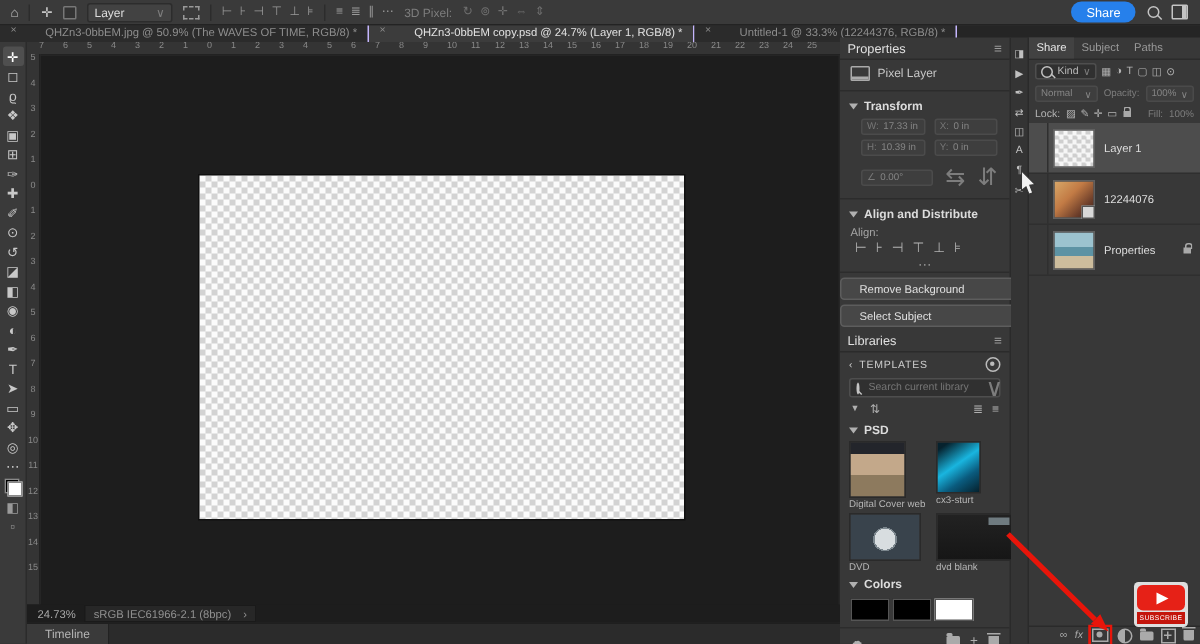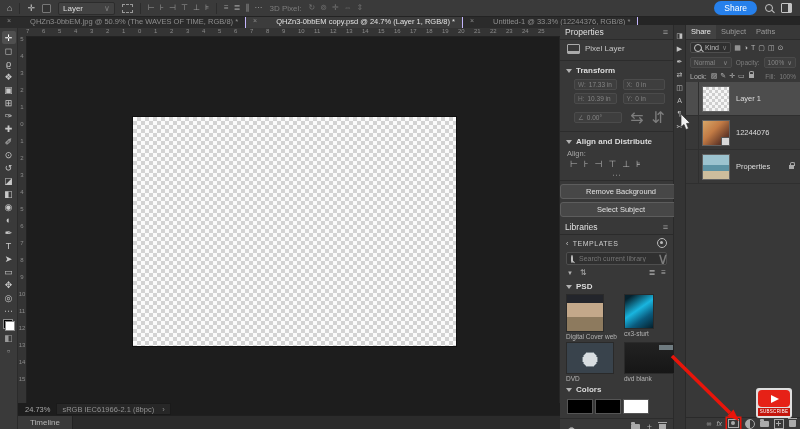--- a/index.html
+++ b/index.html
@@ -70,21 +70,21 @@
   .imgicon{width:11px;height:8px;border:1px solid #aaa;border-radius:1px;box-shadow:inset 0 -2px 0 #aaa}
   .fieldgrid{display:grid;grid-template-columns:1fr 1fr;gap:3px 6px;padding:1px 8px 2px 14px}
   .tfield{display:flex;gap:3px;align-items:center;background:#3e3e3e;border:1px solid #4b4b4b;border-radius:2px;
     height:9px;padding:0 3px;font-size:6.5px;color:#858585}
   .tfield b{color:#777;font-weight:normal}
   #anglerow{display:flex;align-items:center;gap:8px;padding:2px 8px 2px 14px}
   #alignrow{display:flex;gap:6px;padding:1px 10px 3px 10px}
   #alignrow span{font-size:9px;color:#b2b2b2}
   .morebar{text-align:center;color:#8f8f8f;font-size:9px;line-height:6px}
   .qbtn{display:block;width:96px;margin:3px auto 0 auto;background:#474747;border:1px solid #5d5d5d;border-radius:3px;
-    text-align:center;font-size:7.5px;color:#e0e0e0;padding:2px 12px}
+    font-size:7.5px;color:#e0e0e0;padding:2px 12px}
   .linkmore{display:block;text-align:center;font-size:7.5px;color:#bdbdbd;text-decoration:underline;margin-top:4px}
   .sublabel{padding:0 7px;font-size:7.5px;color:#a5a5a5}
   
   #libraries{left:560px;top:220px;width:114px;height:209px;border-right:1px solid #2a2a2a}
   #librow-back{display:flex;align-items:center;gap:4px;padding:3px 6px;font-size:7px;letter-spacing:.5px;color:#cdcdcd}
   .avatar{width:8px;height:8px;border:1px solid #bbb;border-radius:50%;margin-left:auto;position:relative}
   .avatar::after{content:'';position:absolute;left:2px;top:1.5px;width:3px;height:3px;border-radius:50%;background:#bbb}
   #libsearch{display:flex;align-items:center;gap:4px;background:#303030;border:1px solid #4e4e4e;border-radius:2px;
     margin:1px 6px;height:11px;padding:0 4px}
   #libsearch input{background:transparent;border:none;outline:none;color:#9a9a9a;font-size:7px;width:72px;

